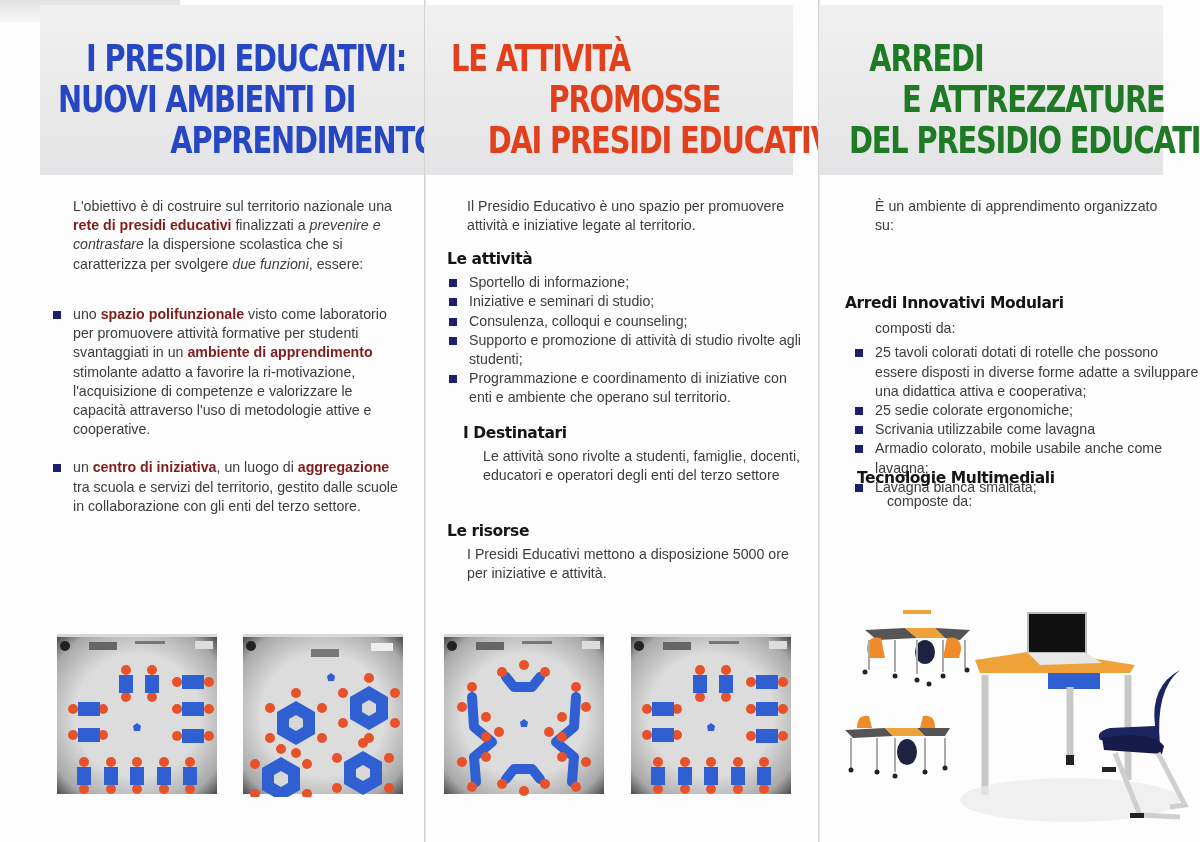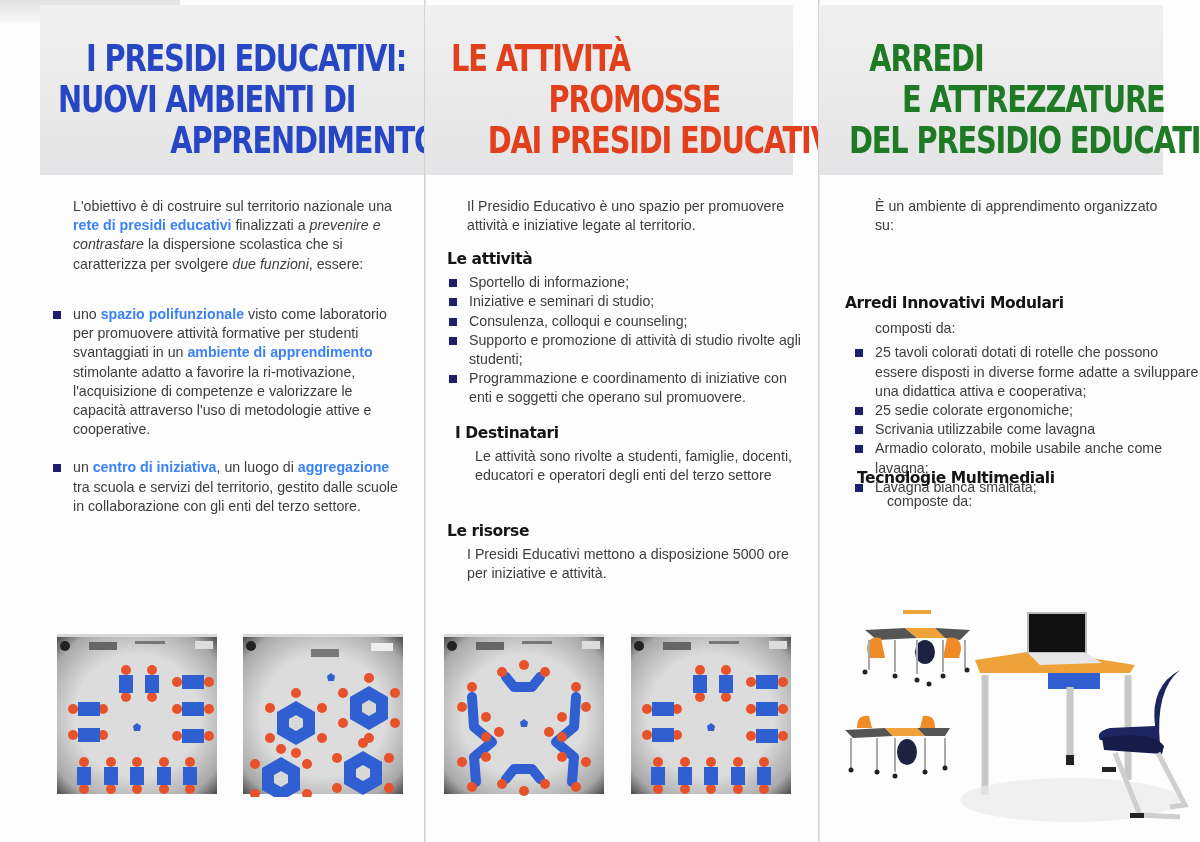--- a/index.html
+++ b/index.html
@@ -39,21 +39,21 @@
     transform: scaleX(0.78); transform-origin: left top;
     white-space: nowrap;
   }
   .title span { display: block; }
   .t-blue { color: #2746c4; }
   .t-red { color: #e2401c; }
   .t-green { color: #1e7a25; }
 
   .body-text { position: absolute; font-size: 14.2px; line-height: 19.2px; color: #3d3d3d; }
   .body-text p { margin: 0; }
-  .body-text b { color: #3b82f6; }
+  .body-text b { color: #7f1d1d; }
   ul.blist { list-style: none; margin: 0; padding: 0; }
   ul.blist li { position: relative; padding-left: 22px; }
   ul.blist li::before {
     content: ""; position: absolute; left: 2px; top: 6px;
     width: 8px; height: 8px; background: #1b1f6e;
   }
   .subhead {
     font-family: "DejaVu Sans", sans-serif; font-weight: bold;
     font-size: 15.5px; color: #151515; letter-spacing: -0.4px;
     margin: 0;
@@ -211,25 +211,25 @@
     <p>Il Presidio Educativo è uno spazio per promuovere attività e iniziative legate al  territorio.</p>
   </div>
 
   <div class="body-text" style="left:22px; top:250px; width:360px;">
     <h2 class="subhead">Le attività</h2>
     <ul class="blist" style="margin-top:4px;">
       <li>Sportello di informazione;</li>
       <li>Iniziative e seminari di studio;</li>
       <li>Consulenza, colloqui e counseling;</li>
       <li>Supporto e promozione di attività di studio rivolte agli studenti;</li>
-      <li>Programmazione e coordinamento di iniziative con enti e soggetti che operano sul promuovere.</li>
+      <li>Programmazione e coordinamento di iniziative con enti e ambiente che operano sul territorio.</li>
     </ul>
   </div>
 
-  <div class="body-text" style="left:30px; top:424px; width:360px;">
+  <div class="body-text" style="left:38px; top:424px; width:360px;">
     <h2 class="subhead">I Destinatari</h2>
     <p style="padding-left:20px; margin-top:4px;">Le attività sono rivolte a studenti, famiglie, docenti, educatori e operatori degli enti del terzo settore</p>
   </div>
 
   <div class="body-text" style="left:22px; top:522px; width:360px;">
     <h2 class="subhead">Le risorse</h2>
     <p style="padding-left:20px; margin-top:4px;">I Presidi Educativi mettono a disposizione 5000 ore per iniziative e attività.</p>
   </div>
 
   <div class="plan" style="left:19px; top:634px;">

